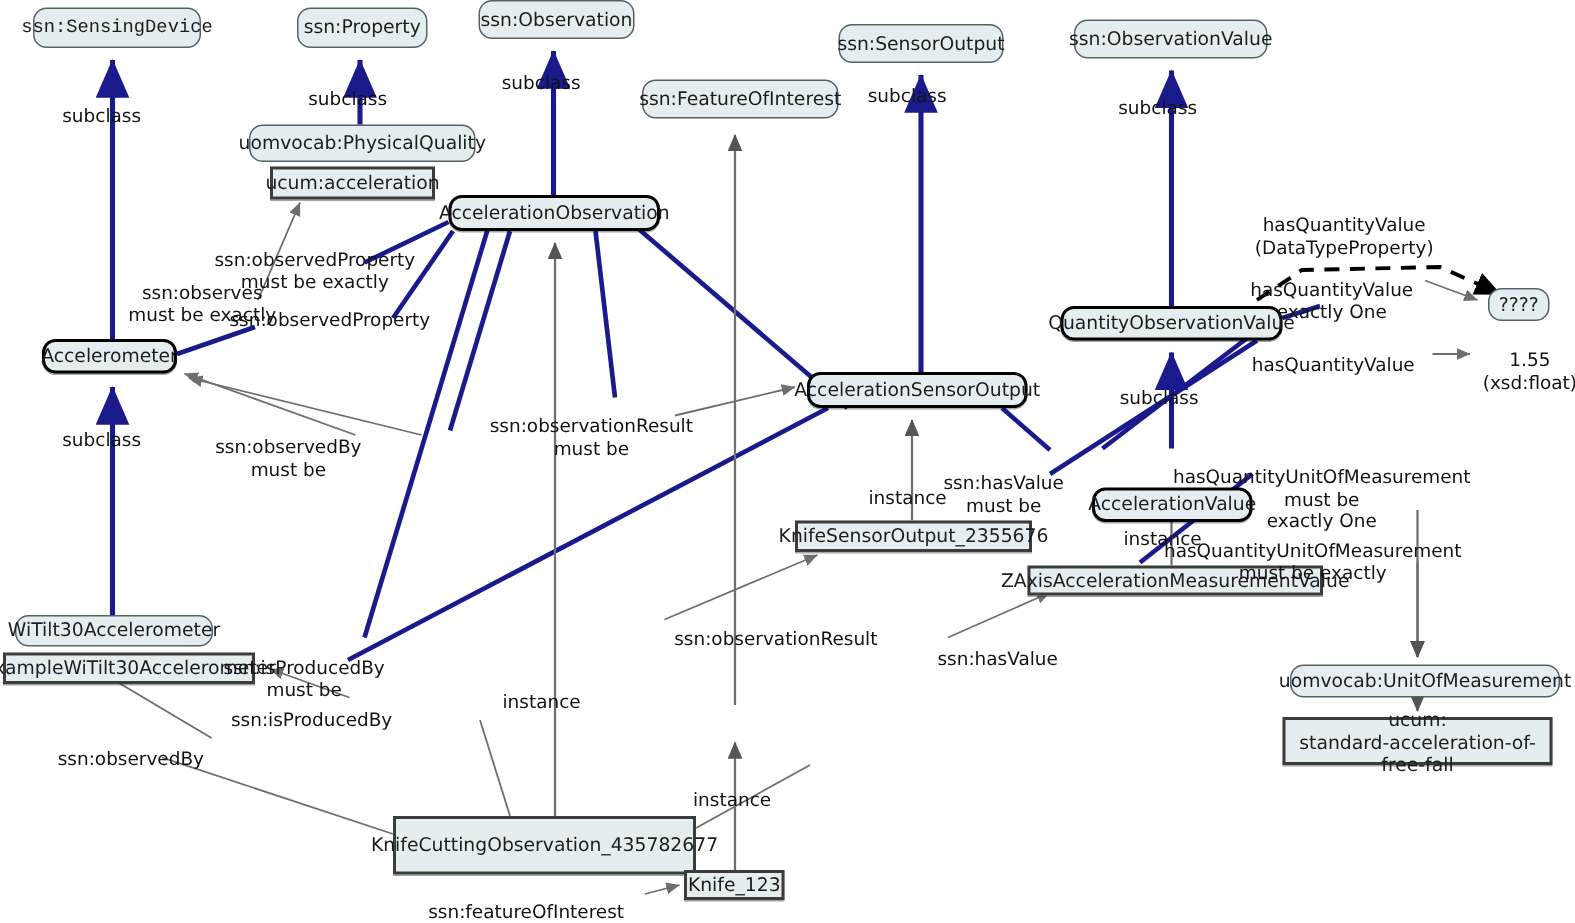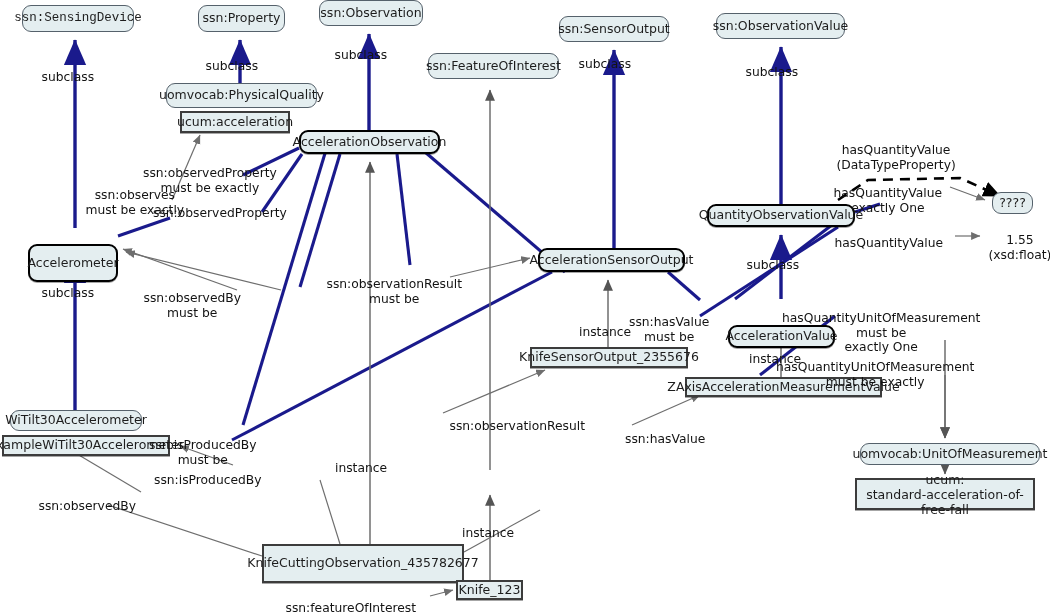--- a/index.html
+++ b/index.html
@@ -123,21 +123,21 @@
 
   <div class="node rounded" style="left:22px;top:5px;width:112px;height:27px;font-family:Liberation Mono, monospace;">ssn:SensingDevice</div>
   <div class="node rounded" style="left:198px;top:5px;width:87px;height:27px;">ssn:Property</div>
   <div class="node rounded" style="left:319px;top:0px;width:104px;height:26px;">ssn:Observation</div>
   <div class="node rounded" style="left:559px;top:16px;width:110px;height:26px;">ssn:SensorOutput</div>
   <div class="node rounded" style="left:716px;top:13px;width:129px;height:26px;">ssn:ObservationValue</div>
   <div class="node rounded" style="left:166px;top:83px;width:151px;height:25px;">uomvocab:PhysicalQuality</div>
   <div class="node rect bold" style="left:180px;top:111px;width:110px;height:22px;">ucum:acceleration</div>
   <div class="node rounded" style="left:428px;top:53px;width:131px;height:26px;">ssn:FeatureOfInterest</div>
   <div class="node rounded bold" style="left:299px;top:130px;width:141px;height:24px;">AccelerationObservation</div>
-  <div class="node rounded bold" style="left:28px;top:244px;width:90px;height:38px;">Accelerometer</div>
+  <div class="node rounded bold" style="left:28px;top:226px;width:90px;height:23px;">Accelerometer</div>
   <div class="node rounded bold" style="left:707px;top:204px;width:148px;height:23px;">QuantityObservationValue</div>
   <div class="node rounded" style="left:992px;top:192px;width:41px;height:22px;">????</div>
   <div class="node rounded bold" style="left:538px;top:248px;width:147px;height:24px;">AccelerationSensorOutput</div>
   <div class="node rounded bold" style="left:728px;top:299px;width:107px;height:23px;margin-top:26px;">AccelerationValue</div>
   <div class="node rect bold" style="left:530px;top:347px;width:158px;height:21px;">KnifeSensorOutput_2355676</div>
   <div class="node rect bold" style="left:685px;top:377px;width:197px;height:20px;">ZAxisAccelerationMeasurementValue</div>
   <div class="node rounded" style="left:10px;top:410px;width:132px;height:21px;">WiTilt30Accelerometer</div>
   <div class="node rect bold" style="left:2px;top:435px;width:168px;height:21px;">ExampleWiTilt30Accelerometer</div>
   <div class="node rounded" style="left:860px;top:443px;width:180px;height:22px;">uomvocab:UnitOfMeasurement</div>
   <div class="node rect bold two-line" style="left:855px;top:478px;width:180px;height:32px;white-space:pre-line;">ucum:

